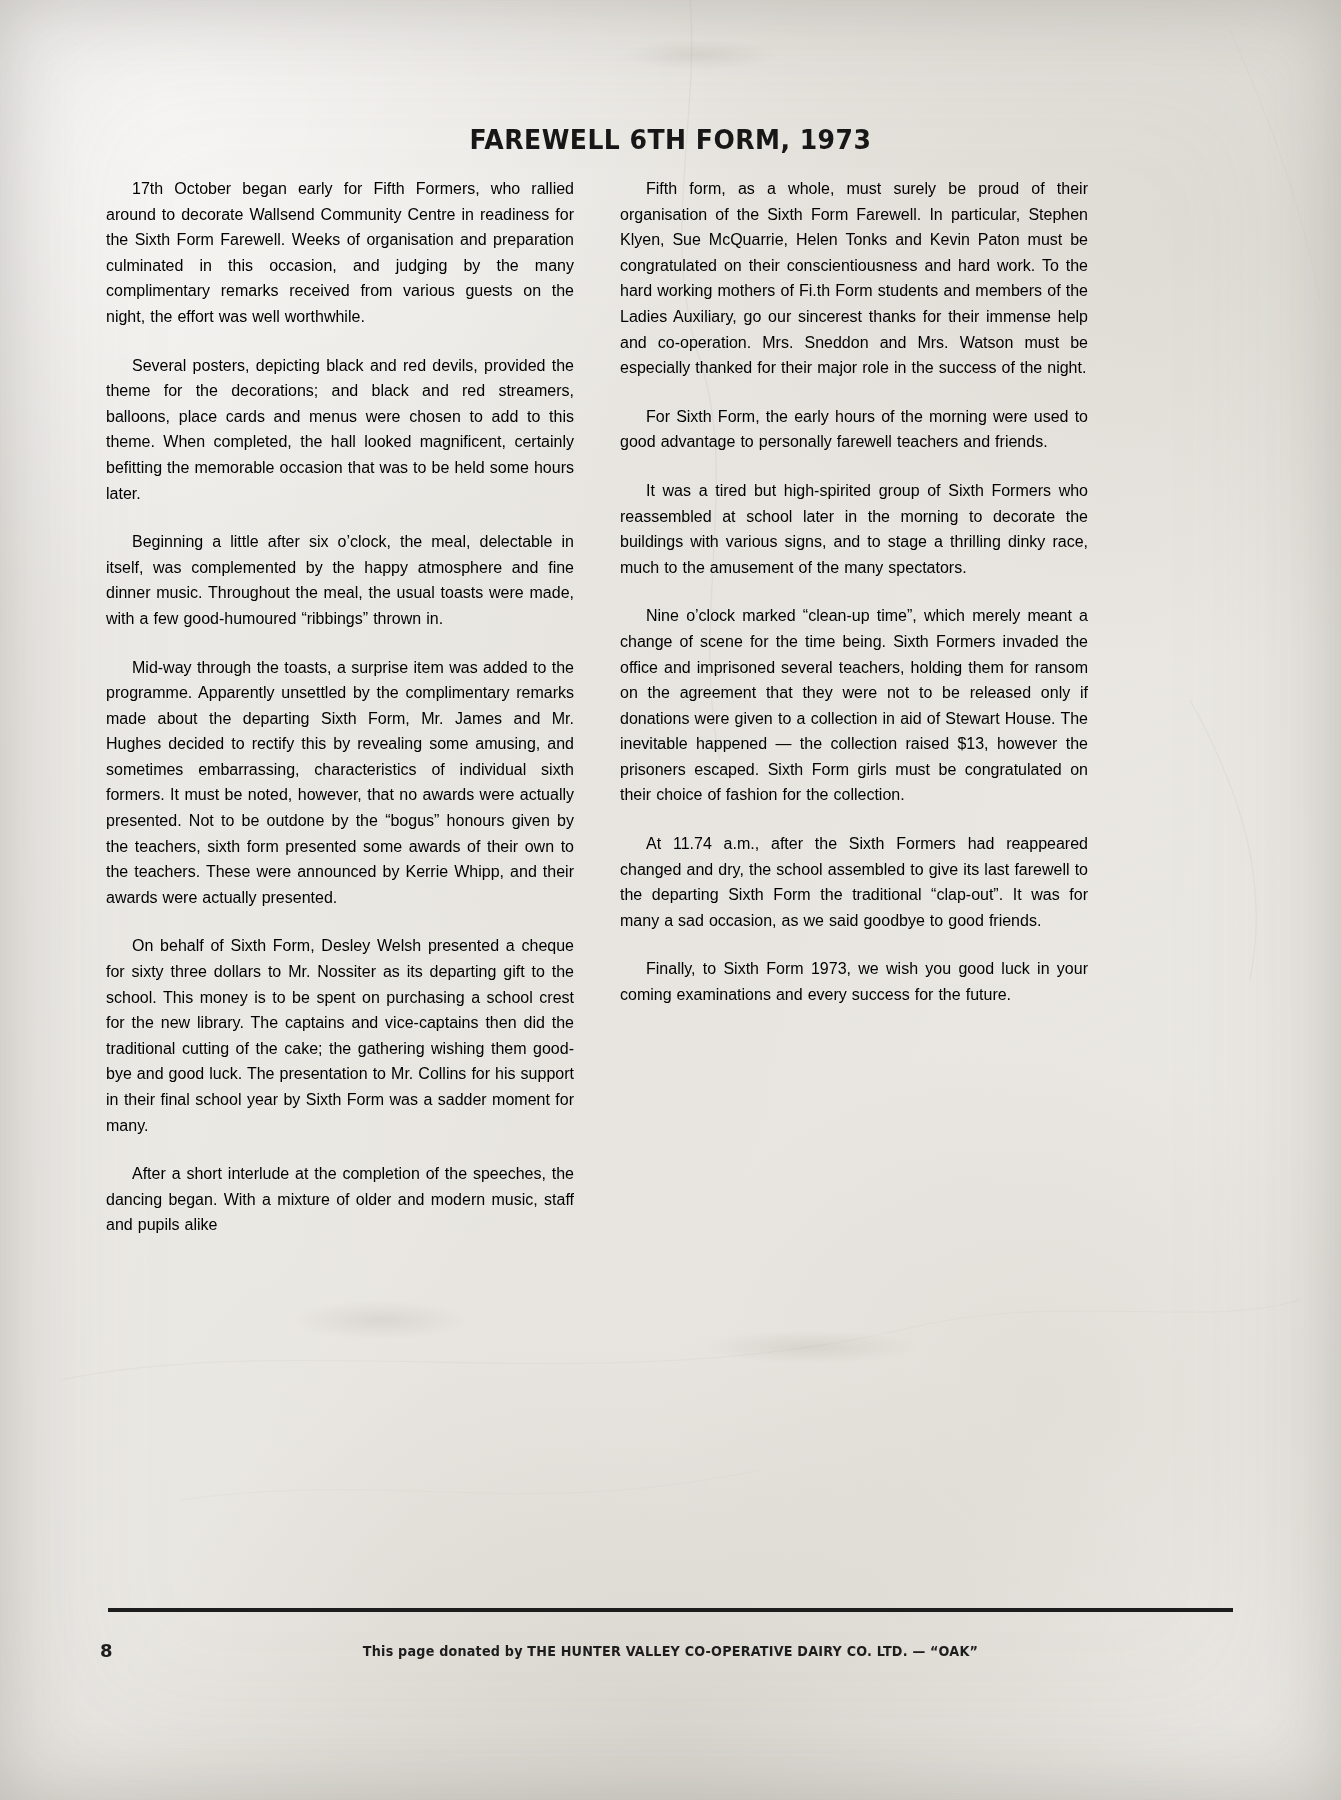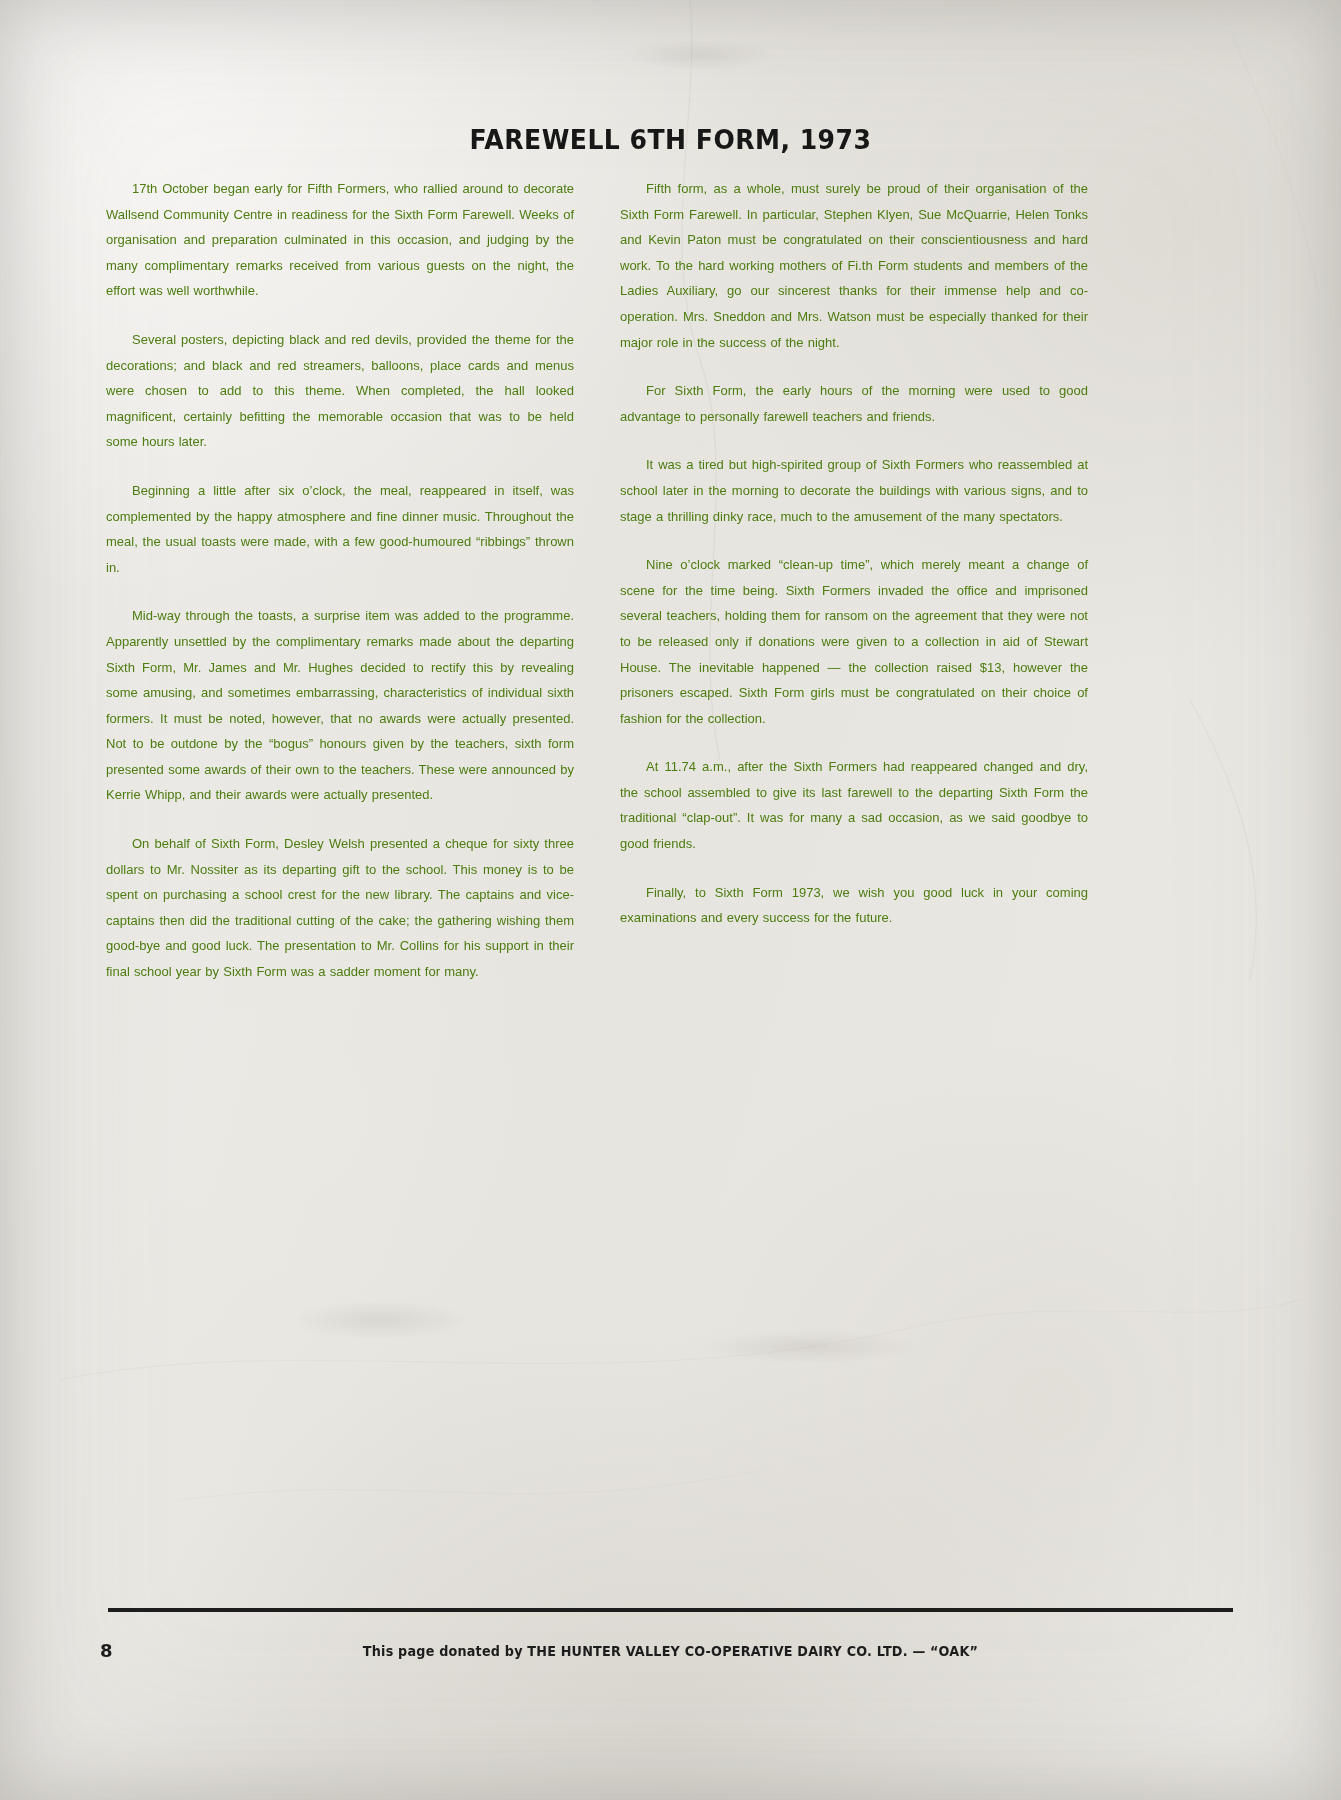--- a/index.html
+++ b/index.html
@@ -70,25 +70,25 @@
     left: 106px;
     width: 1132px;
     display: flex;
     gap: 46px;
   }
   .col {
     width: 468px;
   }
   .col p {
     margin: 0 0 23px 0;
-    font-size: 13px;
+    font-size: 16px;
     line-height: 25.6px;
     text-align: justify;
     text-indent: 26px;
-    color: #4d7c0f;
+    color: #000000;
     word-spacing: 0.6px;
   }
   .col p.no-indent {
     text-indent: 0;
   }
   .signature {
     margin: 30px 0 0 0;
     text-align: right;
     font-size: 16.6px;
     line-height: 25.6px;
@@ -147,23 +147,24 @@
 
 <div class="page">
 
   <h1 class="title">FAREWELL 6TH FORM, 1973</h1>
 
   <div class="columns">
 
     <div class="col">
       <p>17th October began early for Fifth Formers, who rallied around to decorate Wallsend Community Centre in readiness for the Sixth Form Farewell. Weeks of organisation and preparation culminated in this occasion, and judging by the many complimentary remarks received from various guests on the night, the effort was well worthwhile.</p>
       <p>Several posters, depicting black and red devils, provided the theme for the decorations; and black and red streamers, balloons, place cards and menus were chosen to add to this theme. When completed, the hall looked magnificent, certainly befitting the memorable occasion that was to be held some hours later.</p>
-      <p>Beginning a little after six o’clock, the meal, reappeared in itself, was complemented by the happy atmosphere and fine dinner music. Throughout the meal, the usual toasts were made, with a few good-humoured “ribbings” thrown in.</p>
+      <p>Beginning a little after six o’clock, the meal, delectable in itself, was complemented by the happy atmosphere and fine dinner music. Throughout the meal, the usual toasts were made, with a few good-humoured “ribbings” thrown in.</p>
       <p>Mid-way through the toasts, a surprise item was added to the programme. Apparently unsettled by the complimentary remarks made about the departing Sixth Form, Mr. James and Mr. Hughes decided to rectify this by revealing some amusing, and sometimes embarrassing, characteristics of individual sixth formers. It must be noted, however, that no awards were actually presented. Not to be outdone by the “bogus” honours given by the teachers, sixth form presented some awards of their own to the teachers.   These were announced by Kerrie Whipp, and their awards were actually presented.</p>
       <p>On behalf of Sixth Form, Desley Welsh presented a cheque for sixty three dollars to Mr. Nossiter as its departing gift to the school. This money is to be spent on purchasing a school crest for the new library. The captains and vice-captains then did the traditional cutting of the cake; the gathering wishing them good-bye and good luck. The presentation to Mr. Collins for his support in their final school year by Sixth Form was a sadder moment for many.</p>
+      <p>After a short interlude at the completion of the speeches, the dancing began. With a mixture of older and modern music, staff and pupils alike</p>
     </div>
 
     <div class="col">
       <p>Fifth form, as a whole, must surely be proud of their organisation of the Sixth Form Farewell. In particular, Stephen Klyen, Sue McQuarrie, Helen Tonks and Kevin Paton must be congratulated on their conscientiousness and hard work. To the hard working mothers of Fi.th Form students and members of the Ladies Auxiliary, go our sincerest thanks for their immense help and co-operation. Mrs. Sneddon and Mrs. Watson must be especially thanked for their major role in the success of the night.</p>
       <p>For Sixth Form, the early hours of the morning were used to good advantage to personally farewell teachers and friends.</p>
       <p>It was a tired but high-spirited group of Sixth Formers who reassembled at school later in the morning to decorate the buildings with various signs, and to stage a thrilling dinky race, much to the amusement of the many spectators.</p>
       <p>Nine o’clock marked “clean-up time”, which merely meant a change of scene for the time being. Sixth Formers invaded the office and imprisoned several teachers, holding them for ransom on the agreement that they were not to be released only if donations were given to a collection in aid of Stewart House. The inevitable happened — the collection raised $13, however the prisoners escaped. Sixth Form girls must be congratulated on their choice of fashion for the collection.</p>
       <p>At 11.74 a.m., after the Sixth Formers had reappeared changed and dry, the school assembled to give its last farewell to the departing Sixth Form the traditional “clap-out”. It was for many a sad occasion, as we said goodbye to good friends.</p>
       <p>Finally, to Sixth Form 1973, we wish you good luck in your coming examinations and every success for the future.</p>
     </div>

